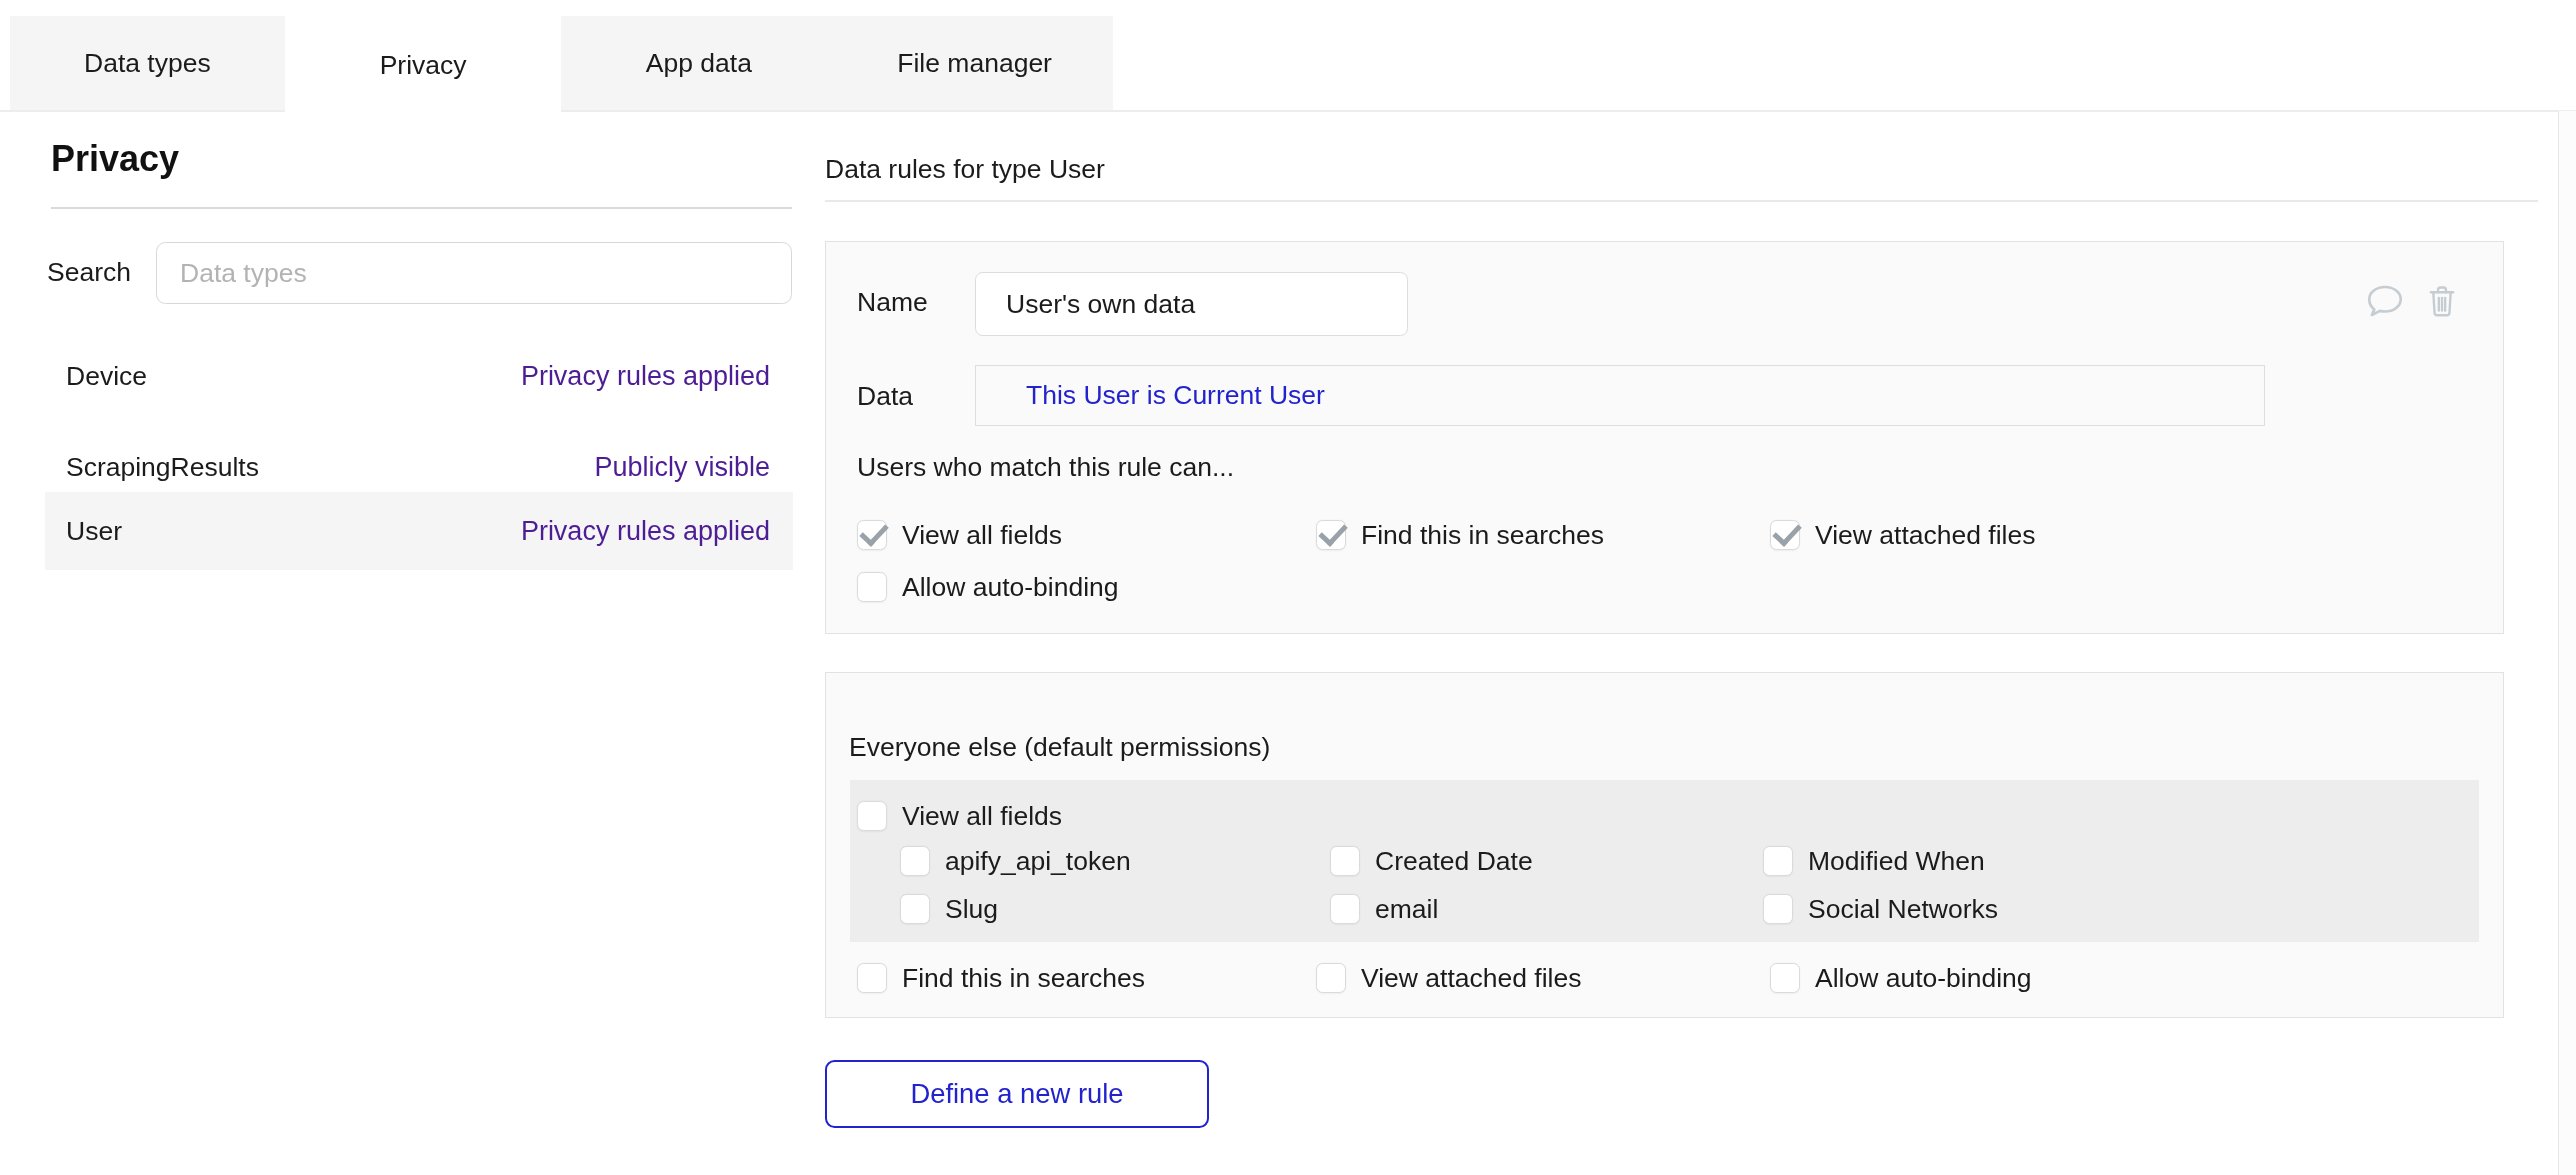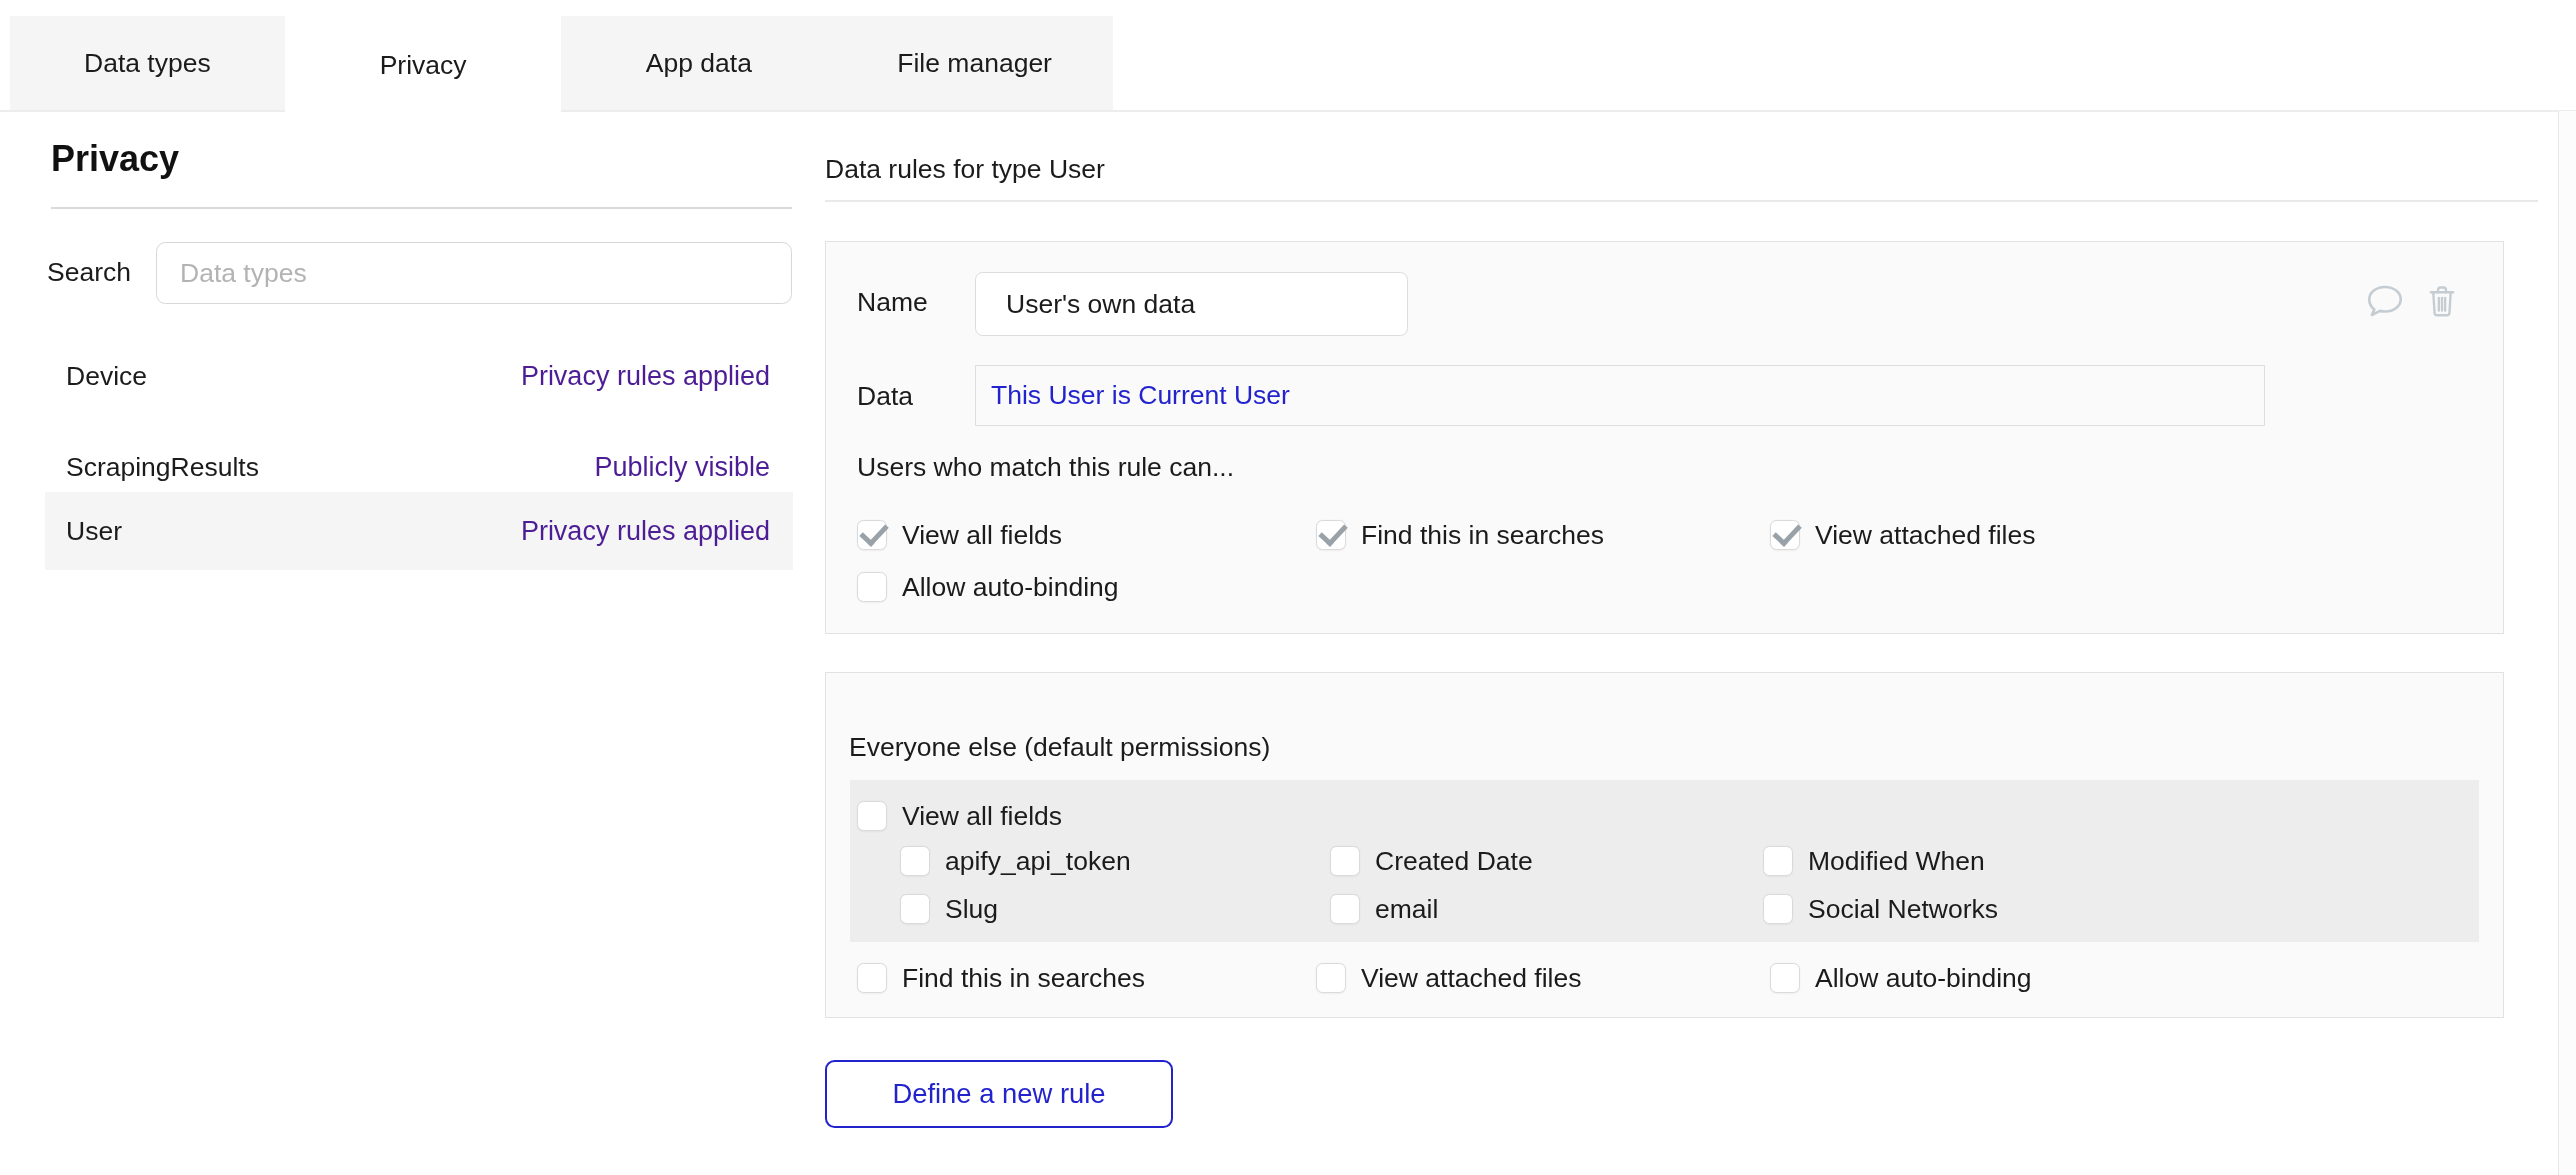--- a/index.html
+++ b/index.html
@@ -39,21 +39,21 @@
   .card2 { top:672px; height:346px; }
 
   .lbl { position:absolute; font-size:26.5px; color:#1b1b1b; }
   .name-input {
     position:absolute; left:149px; top:30px; width:433px; height:64px;
     border:1.9px solid #dcdcdc; border-radius:7.6px; background:#ffffff;
     font-family:"Liberation Sans", sans-serif; font-size:26.5px; color:#1b1b1b; padding:0 30px; outline:none;
   }
   .when-box {
     position:absolute; left:149px; top:123px; width:1290px; height:61px;
-    border:1.9px solid #dedede; display:flex; align-items:center; cursor:pointer;
+    border:1.9px solid #dedede; display:flex; align-items:center; cursor:pointer;padding-left:35px;
   }
   .when-text { margin-left:15px; font-size:26.5px; color:#2323cd; }
 
   .card-icons { position:absolute; top:38px; right:42px; display:flex; gap:17px; }
   .card-icons svg { display:block; cursor:pointer; }
 
   .perm { position:absolute; display:flex; align-items:center; height:32px; }
   .cb {
     width:30px; height:30px; flex:0 0 30px; background:#ffffff;
     border:1.9px solid #dadada; border-radius:6.6px; cursor:pointer; position:relative;
@@ -61,21 +61,21 @@
   }
   .cb.checked::after {
     content:""; position:absolute; left:7.6px; top:-1.9px; width:11.4px; height:21px;
     border-right:5.7px solid #99a1a9; border-bottom:5.7px solid #99a1a9; transform:rotate(43deg);
   }
   .perm-label { margin-left:15px; font-size:26.5px; color:#1b1b1b; white-space:nowrap; }
 
   .inner-box { position:absolute; left:24px; top:107px; width:1629px; height:162px; background:#ededed; }
 
   .new-rule-btn {
-    position:absolute; left:825px; top:1060px; width:348px; height:68px;
+    position:absolute; left:825px; top:1060px; width:384px; height:68px;
     background:#ffffff; border:2.8px solid #2323cd; border-radius:9.5px;
     font-family:"Liberation Sans", sans-serif; font-size:27.4px; color:#2323cd; cursor:pointer;
   }
 
   .scroll-track { position:absolute; left:2558px; top:111px; width:18px; height:1065px; background:#fcfcfc; border-left:1.9px solid #e6e6e6; }
 </style>
 </head>
 <body>
 
 <div id="root">

